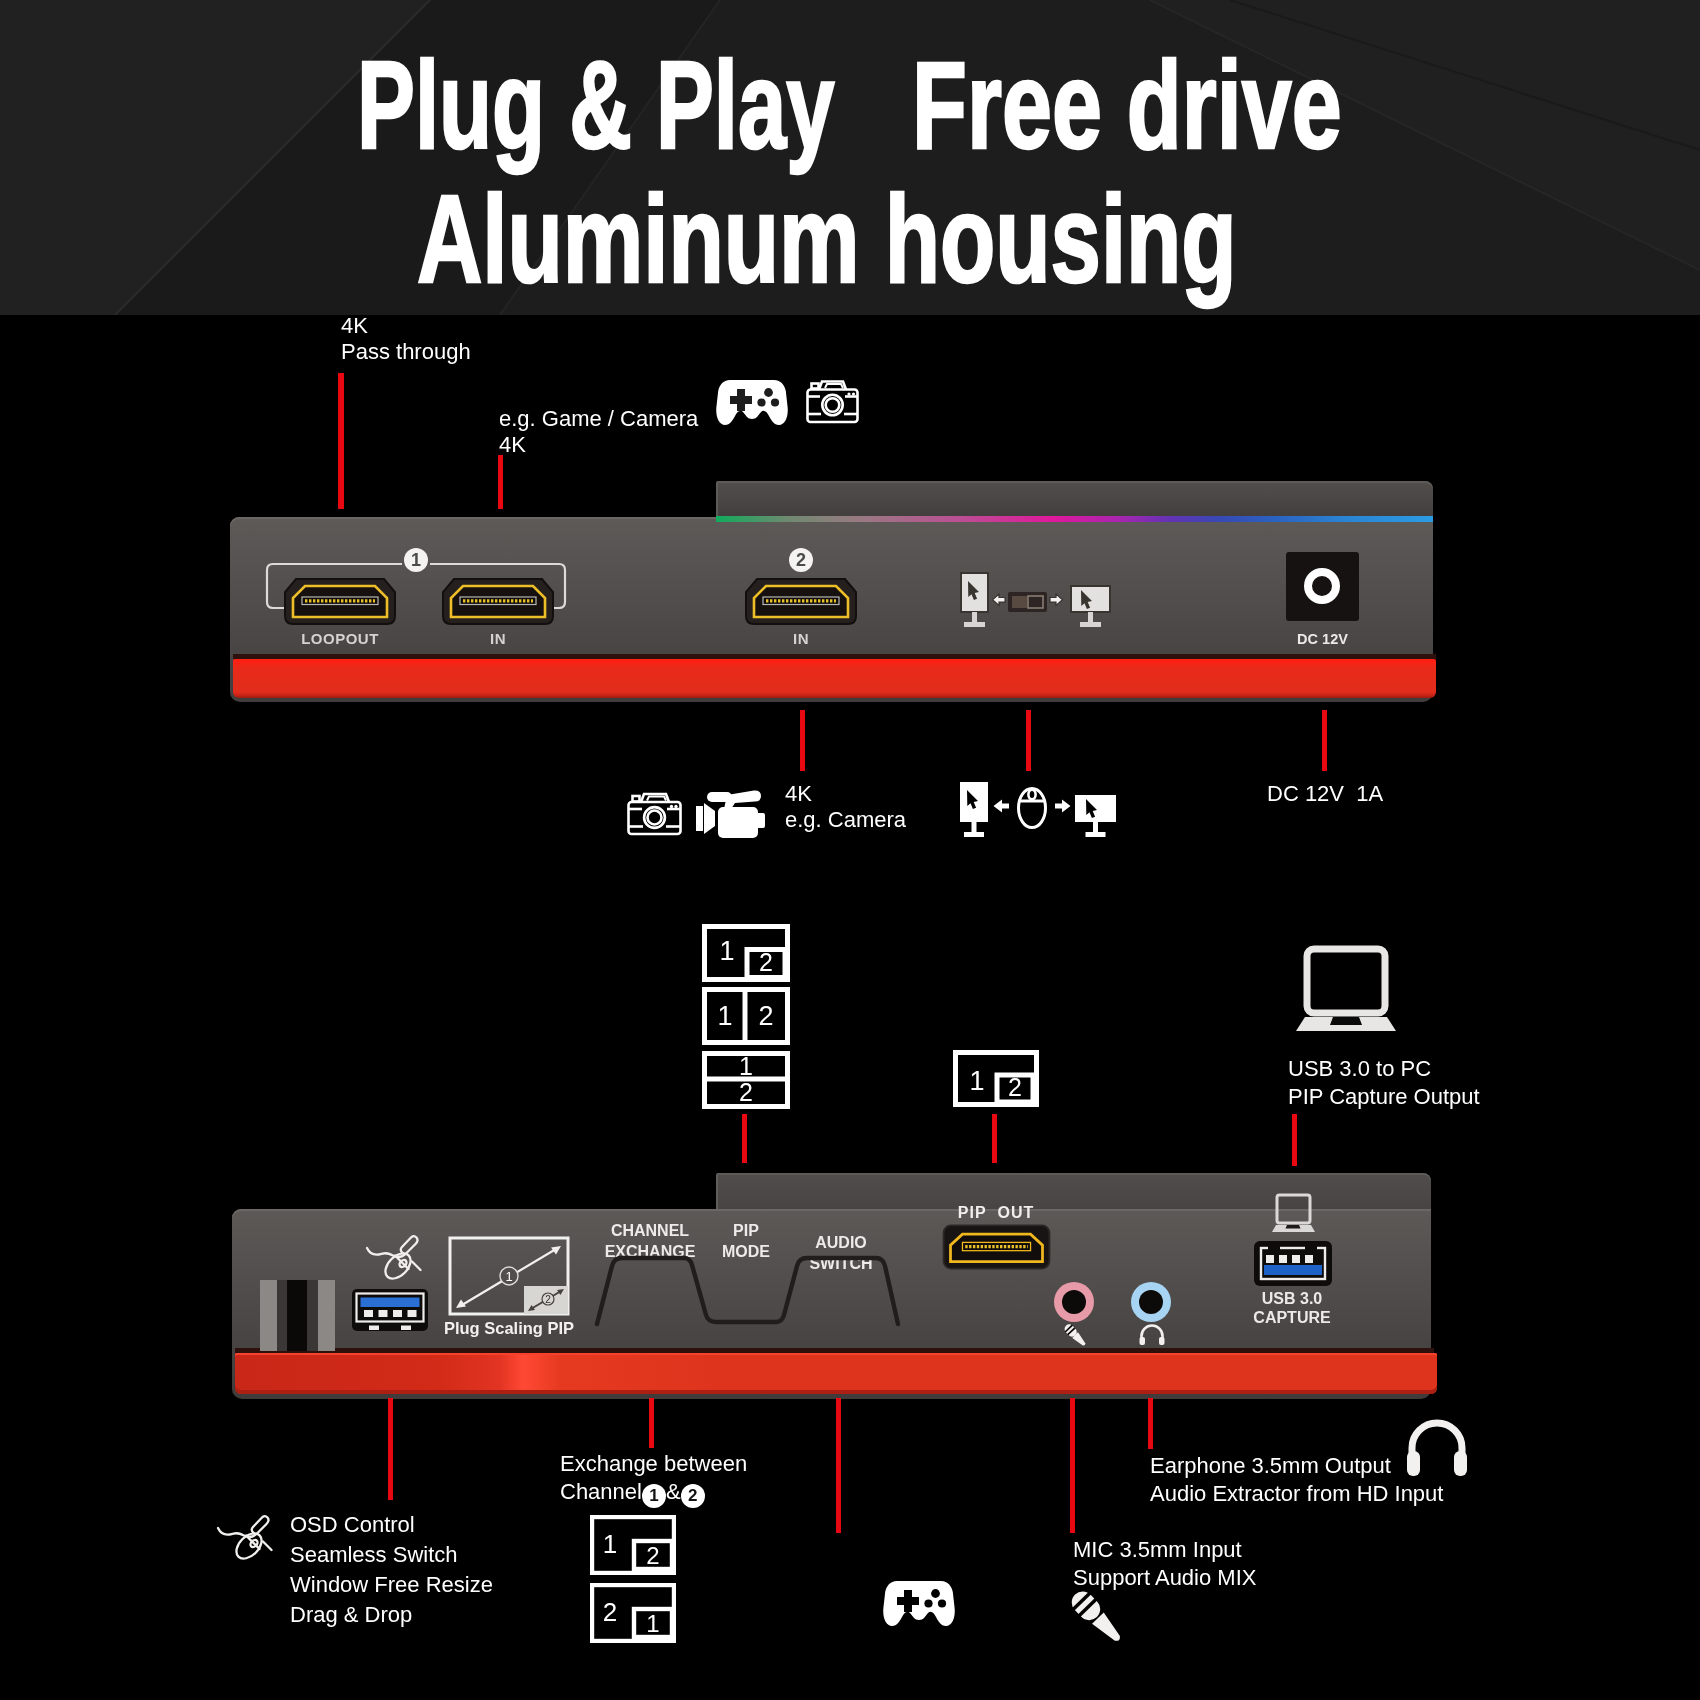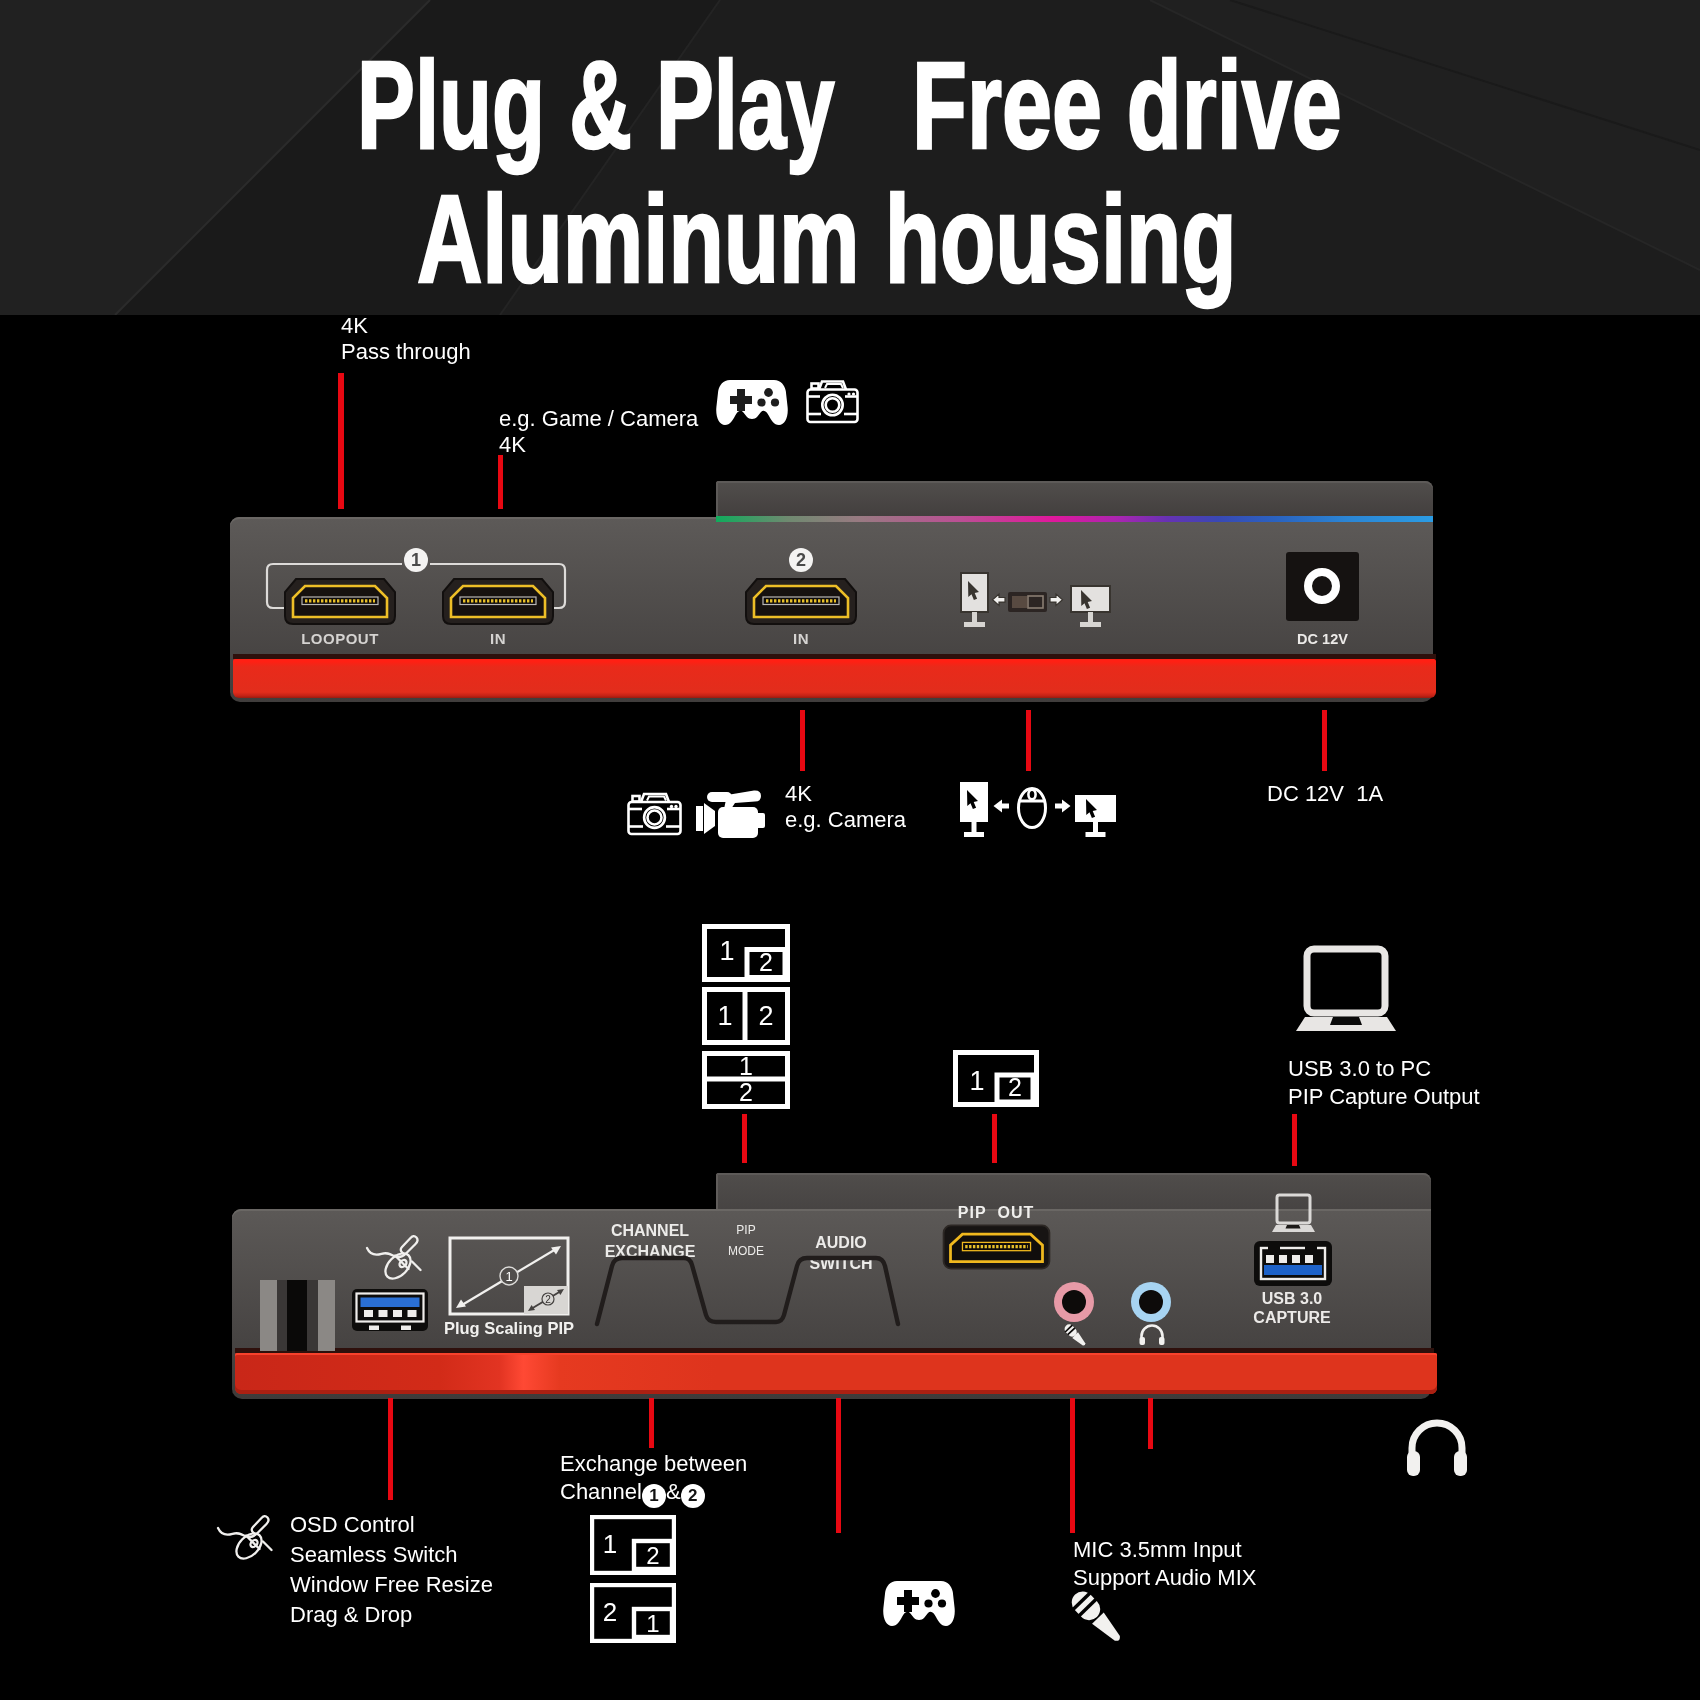--- a/index.html
+++ b/index.html
@@ -286,21 +286,21 @@
   <path d="M80,75 l7,-1 -3.4,-5 z" fill="#454240"></path>
   <path d="M116,53 l-7,1 3.4,5 z" fill="#454240"></path>
   <circle cx="100" cy="63" r="6" fill="#d8d6d3" stroke="#454240" stroke-width="1.2"></circle>
   <text x="100" y="67" fill="#353230" font-size="10" font-family="Liberation Sans" text-anchor="middle">2</text>
 </svg>
 
 <div class="abs" style="left:439px;top:1319px;width:140px;text-align:center;color:#f2f1ef;font-weight:bold;font-size:16.5px;white-space:nowrap;">Plug Scaling PIP</div>
 
 <div class="abs" style="left:575px;top:1220px;width:150px;text-align:center;color:#ecebe9;font-weight:bold;font-size:16px;line-height:21px;">CHANNEL<br>EXCHANGE</div>
 
-<div class="abs" style="left:676px;top:1220px;width:140px;text-align:center;color:#ecebe9;font-weight:normal;font-size:12px;line-height:21px;">PIP<br>MODE</div>
+<div class="abs" style="left:676px;top:1220px;width:140px;text-align:center;color:#ecebe9;font-weight:bold;font-size:16px;line-height:21px;">PIP<br>MODE</div>
 
 <div class="abs" style="left:771px;top:1220px;width:140px;text-align:center;color:#ecebe9;font-weight:bold;font-size:16px;line-height:21px;margin-top:12px;">AUDIO<br>SWITCH</div>
 
 <svg class="abs" style="left:590px;top:1250px;" width="315" height="80" viewBox="0 0 315 80">
   <path d="M7,74 L22,16 Q24,8 32,8 L94,8 Q100,8 102,15 L116,65 Q118,72 126,72 L186,72 Q192,72 194,65 L207,16 Q209,8 217,8 L286,8 Q293,8 295,16 L308,74" fill="none" stroke="#211d1c" stroke-width="4.4" stroke-linecap="round"></path>
 </svg>
 
 <div class="abs" style="left:936px;top:1204px;width:120px;text-align:center;color:#f0efed;font-weight:bold;font-size:16px;letter-spacing:1px;">PIP&nbsp; OUT</div>
 
 <svg class="abs" style="left:939px;top:1224px;" width="115" height="46" viewBox="0 0 118 50">
@@ -402,20 +402,21 @@
 
 <svg class="abs" style="left:1068px;top:1586px;" width="70" height="70" viewBox="0 0 64 64">
   <g transform="translate(26,28) rotate(-44) scale(1.06)">
     <rect x="-9.5" y="-26.5" width="19" height="27" rx="9.5" fill="#f2f1ef"></rect>
     <line x1="-10.5" y1="-18.5" x2="10.5" y2="-18.5" stroke="#000" stroke-width="3"></line>
     <line x1="-10.5" y1="-11" x2="10.5" y2="-11" stroke="#000" stroke-width="3"></line>
     <path d="M-7,1.8 L7,1.8 L3,26 Q0,30 -3,26 Z" fill="#f2f1ef"></path>
   </g>
 </svg>
 
+<div class="txt" style="left:1150px;top:1452px;line-height:28px;">Earphone 3.5mm Output<br>Audio Extractor from HD Input</div>
 
 <svg class="abs" style="left:1404px;top:1418px;" width="66" height="64" viewBox="0 0 66 64">
   <path d="M8,45 V30 a25,25 0 0 1 50,0 V45" fill="none" stroke="#f2f1ef" stroke-width="7"></path>
   <rect x="3" y="33" width="13" height="25" rx="6" fill="#f2f1ef"></rect>
   <rect x="50" y="33" width="13" height="25" rx="6" fill="#f2f1ef"></rect>
 </svg>
 
 </div>
 
 </body></html>

